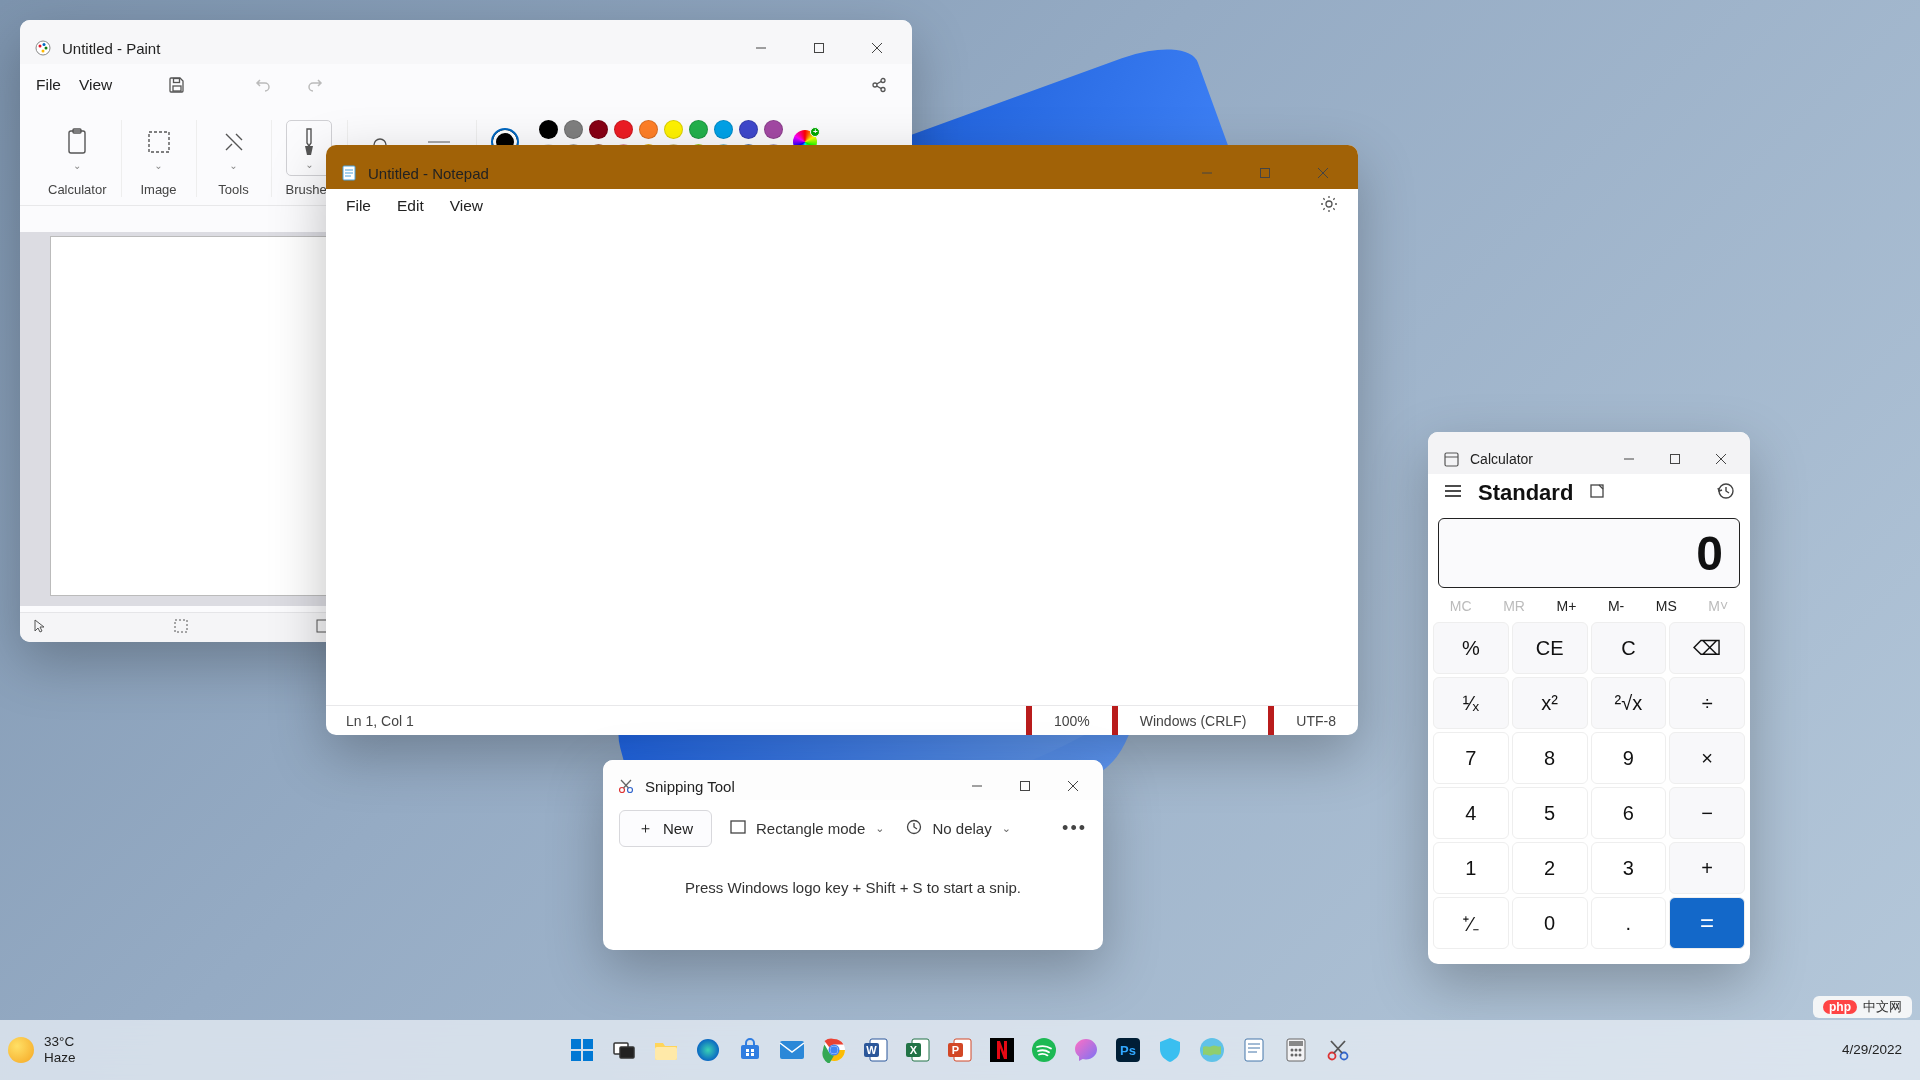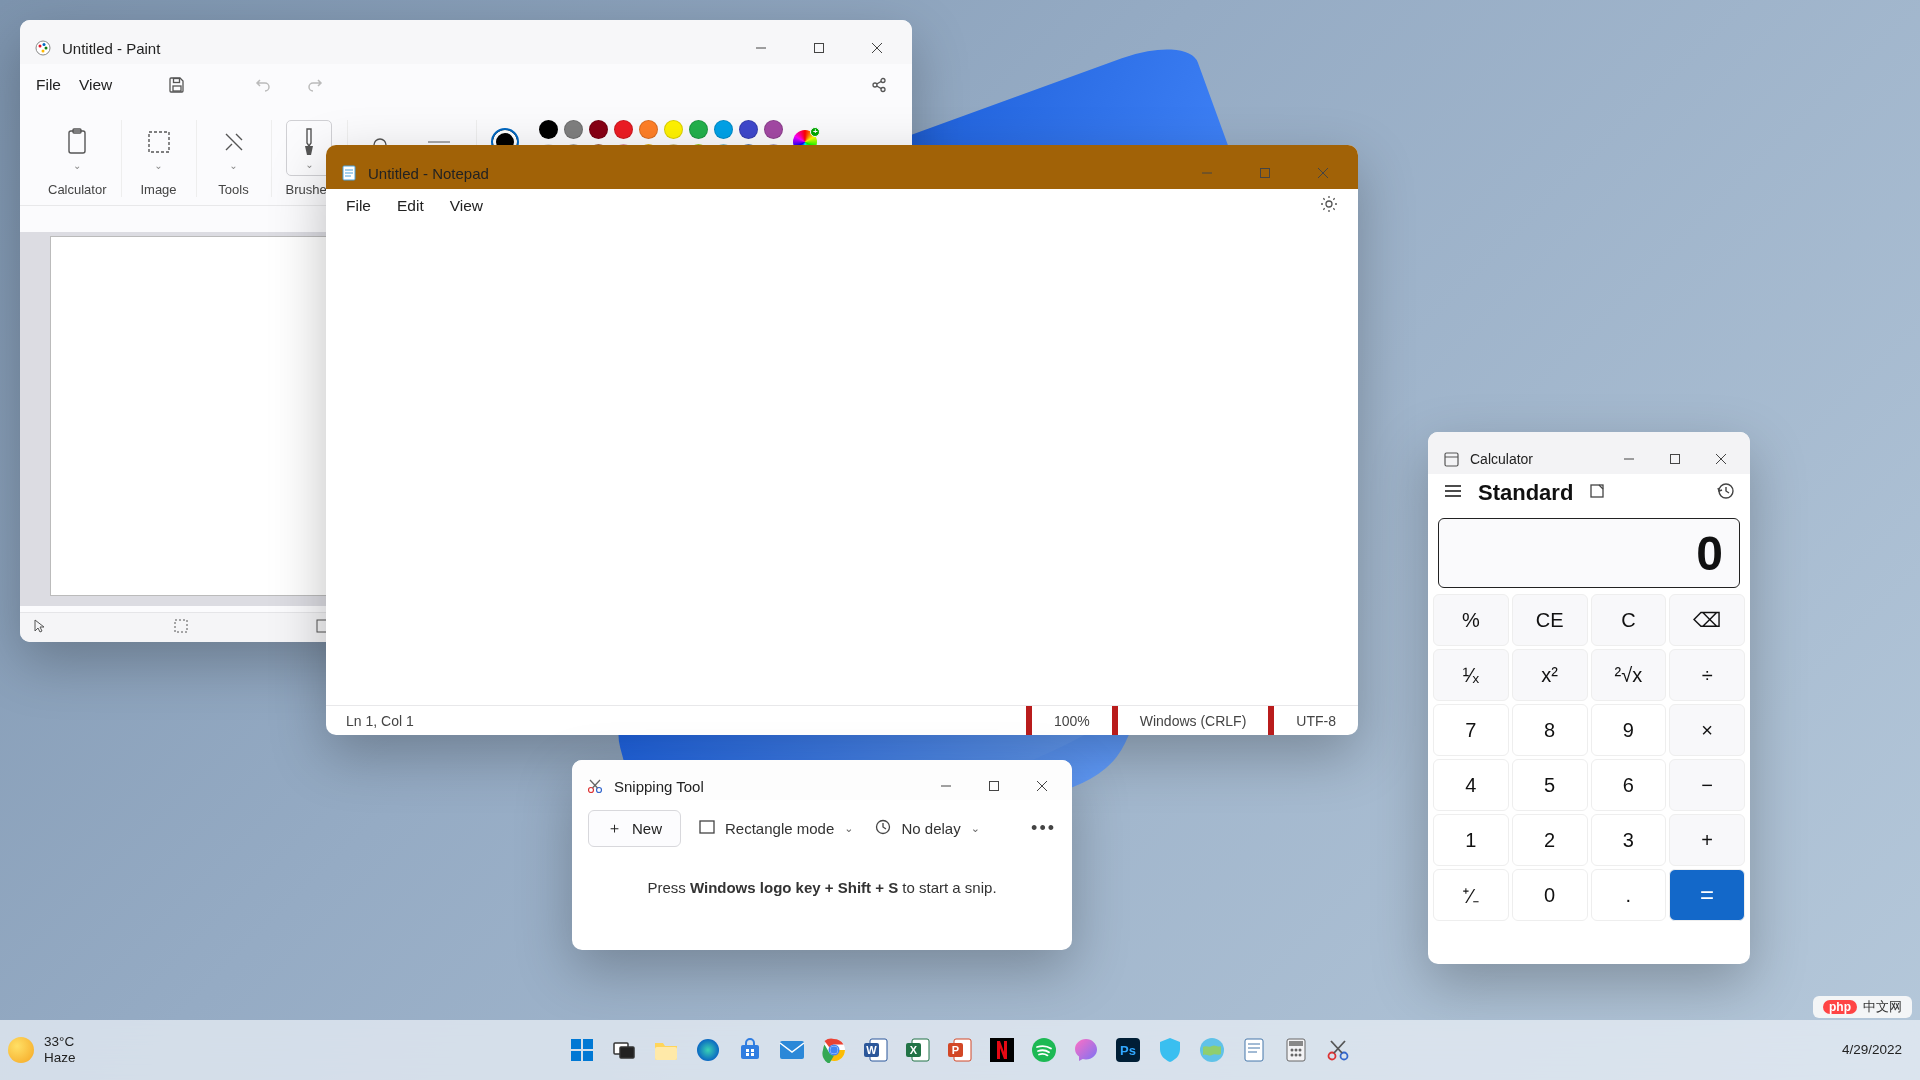--- a/index.html
+++ b/index.html
@@ -48,27 +48,27 @@
 .notepad .titlebar{background:#a16207}
 .notepad .menu{display:flex;align-items:center;gap:26px;padding:6px 20px 12px;font-size:15.5px;color:#222}
 .notepad .menu .spacer{flex:1}
 .notepad .editor{position:absolute;top:96px;left:0;right:0;bottom:30px;background:#fff}
 .notepad .status{position:absolute;bottom:0;left:0;right:0;height:30px;border-top:1px solid #e8e8ea;display:flex;align-items:center;font-size:14px;color:#444}
 .notepad .status .cell{padding:0 22px;border-left:6px solid #b91c1c;height:100%;display:flex;align-items:center}
 .notepad .status .cell:first-child{border-left:none;padding-left:20px}
 .notepad .status .grow{flex:1}
 
 
-.snip{top:760px;left:572px;width:500px;height:190px}
+.snip{top:760px;left:603px;width:500px;height:190px}
 .snip .titlebar{height:40px;background:#fdfdfd}
 .snip .toolbar{display:flex;align-items:center;gap:14px;padding:10px 16px}
 .snip .newbtn{display:flex;align-items:center;gap:10px;border:1px solid #d8d8dc;background:#fcfcfe;border-radius:6px;padding:8px 18px;font-size:15px;color:#222}
 .snip .drop{display:flex;align-items:center;gap:10px;font-size:15px;color:#333;padding:6px 4px}
 .snip .hint{text-align:center;font-size:15px;color:#333;padding:22px 0}
-.snip .hint b{font-weight:700}
+.snip .hint b{font-weight:400}
 
 
 .calc{top:432px;left:1428px;width:322px;height:532px}
 .calc .titlebar{height:42px;background:#f3f3f5}
 .calc .moderow{display:flex;align-items:center;gap:16px;padding:6px 16px 10px}
 .calc .mode{font-size:22px;font-weight:600;color:#111}
 .calc .display{margin:2px 10px 6px;border:1.5px solid #222;border-radius:6px;height:70px;display:flex;align-items:center;justify-content:flex-end;padding:0 16px;font-size:48px;font-weight:600;color:#111;background:#fafafc}
 .calc .memrow{display:flex;justify-content:space-around;padding:4px 6px 8px;font-size:14px}
 .calc .memrow span{color:#222}
 .calc .memrow span.dis{color:#bbb}
@@ -440,20 +440,28 @@
           <path d="M10 2l4 4" stroke="#444" stroke-width="1.3"></path>
         </svg></span>
     <span style="flex:1"></span>
     <span><svg width="18" height="18" viewBox="0 0 18 18">
           <circle cx="10" cy="9" r="7" fill="none" stroke="#444" stroke-width="1.4"></circle>
           <path d="M10 5v4l3 2" fill="none" stroke="#444" stroke-width="1.4"></path>
           <path d="M2 6l1 3 3-1" fill="none" stroke="#444" stroke-width="1.4"></path>
         </svg></span>
   </div>
   <div class="display">0</div>
+  <div class="memrow">
+    <span class="dis">MC</span>
+    <span class="dis">MR</span>
+    <span>M+</span>
+    <span>M-</span>
+    <span>MS</span>
+    <span class="dis">M˅</span>
+  </div>
   <div class="keys">
     <div class="key op">%</div>
     <div class="key op">CE</div>
     <div class="key op">C</div>
     <div class="key op">⌫</div>
     <div class="key op">¹⁄ₓ</div>
     <div class="key op">x²</div>
     <div class="key op">²√x</div>
     <div class="key op">÷</div>
     <div class="key num">7</div>

